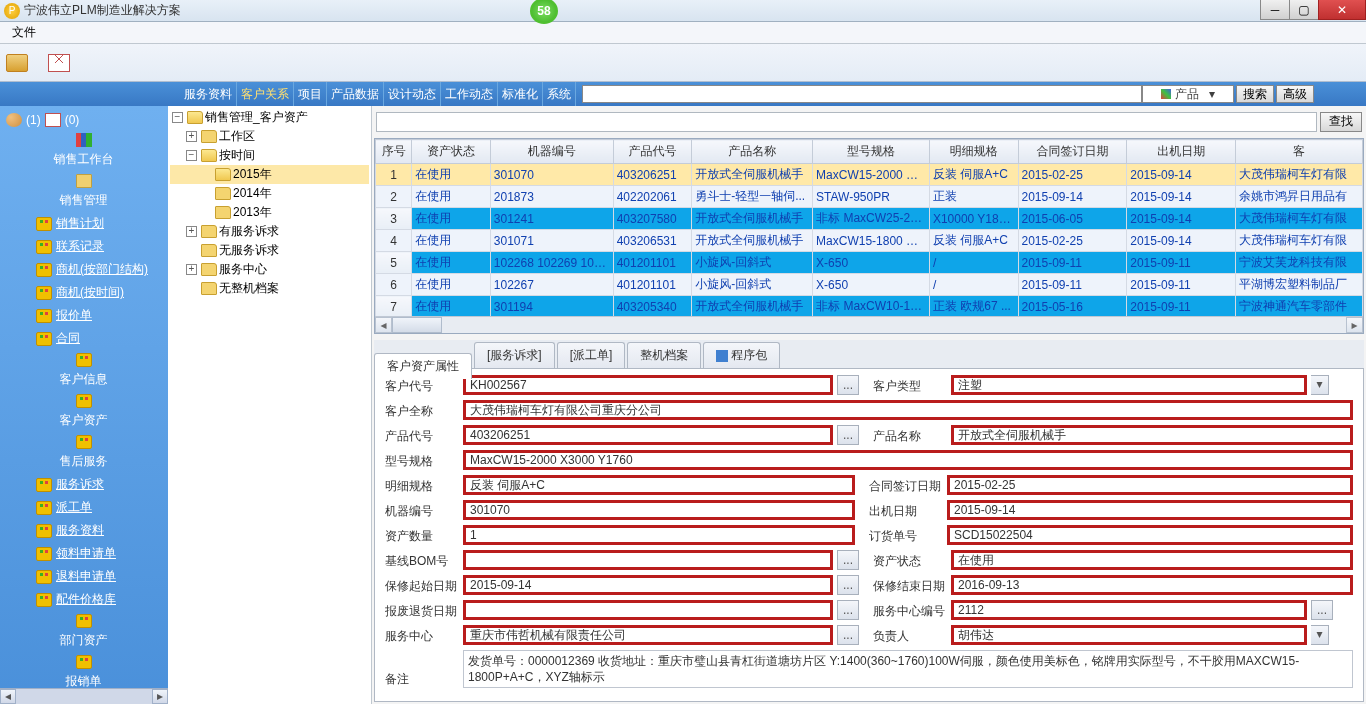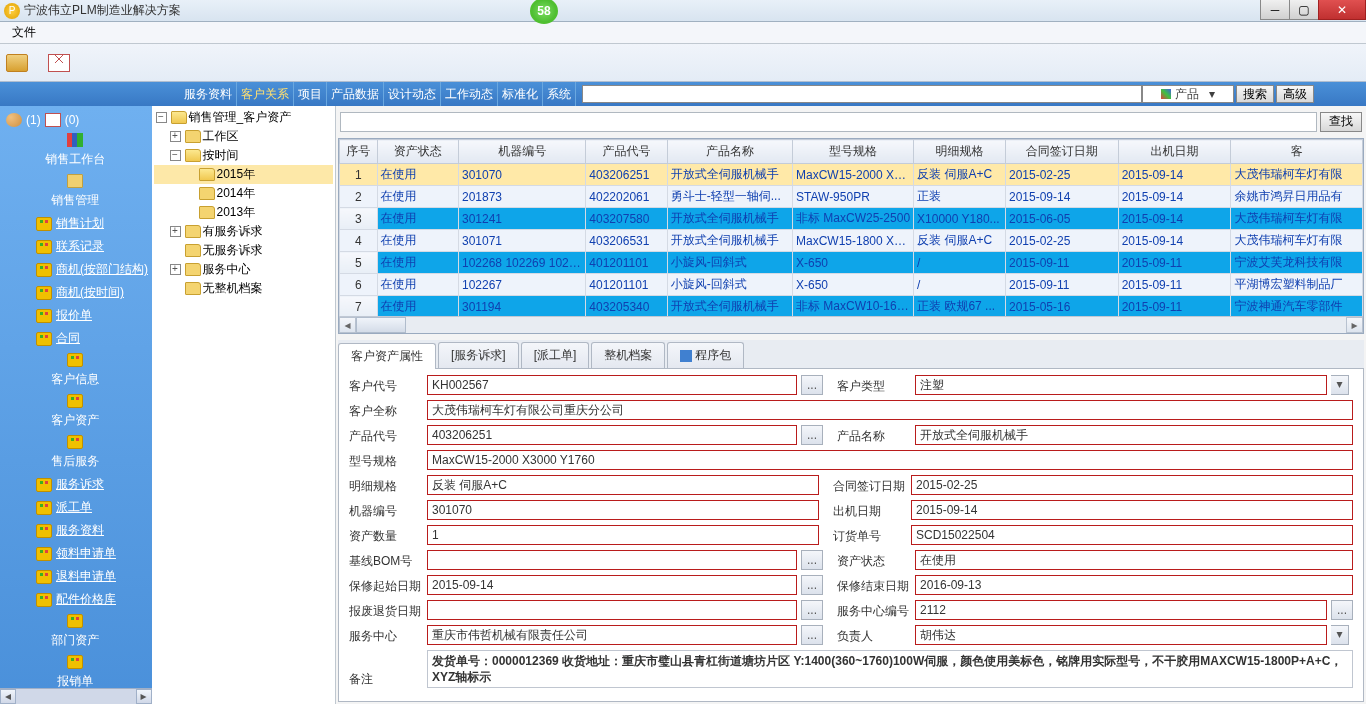--- a/index.html
+++ b/index.html
@@ -80,33 +80,33 @@
 table.g tr.sel td { background:#ffe9a8; }
 table.g tr.alt td { background:#eef3fb; }
 .gh-scroll { height:17px; background:#e8ecf2; border-top:1px solid #c0c8d4; display:flex; }
 .gh-scroll .arr { width:17px; background:linear-gradient(#f4f6fa,#dde4ee); border:1px solid #b8c2d0; text-align:center; line-height:14px; color:#666; }
 .gh-scroll .thumb { width:50px; background:linear-gradient(#f0f4fa,#d4dce8); border:1px solid #b0bccc; margin-left:0; }
 .gh-scroll .trk { flex:1; }
 
 
 .dtabs { display:flex; background:#e8ecf2; border-bottom:1px solid #b0b8c4; margin:6px 2px 0; padding-top:2px; }
 .dtab { padding:4px 12px; border:1px solid #b0b8c4; border-bottom:none; background:linear-gradient(#f4f6fa,#e4e8f0); margin-right:2px; border-radius:3px 3px 0 0; color:#333; }
-.dtab.act { background:#fff; position:relative; top:1px; }
+.dtab.act { background:#fff; position:relative; top:11px; }
 .dtab .ico { display:inline-block; width:12px; height:12px; background:#4080d0; margin-right:3px; vertical-align:middle; }
 
 
 .dform { flex:1; background:#fff; border:1px solid #b0b8c4; border-top:none; margin:0 2px 2px; padding:6px 10px; overflow:auto; }
 .frow { display:flex; align-items:flex-end; margin-bottom:5px; gap:4px; }
 .flbl { width:74px; color:#333; text-align:left; flex-shrink:0; }
-.finp { height:20px; border:1px solid #b91c1c; background:#fff; padding:0 4px; color:#333; display:flex; align-items:center; overflow:hidden; }
+.finp { height:20px; border:3px solid #b91c1c; background:#fff; padding:0 4px; color:#333; display:flex; align-items:center; overflow:hidden; }
 .fbtn2 { width:22px; height:20px; border:1px solid #a8b0bc; background:linear-gradient(#f4f6fa,#dce2ec); text-align:center; line-height:18px; color:#555; flex-shrink:0; }
 .fdrop { width:18px; height:20px; border:1px solid #a8b0bc; border-left:none; background:linear-gradient(#f4f6fa,#dce2ec); text-align:center; line-height:16px; color:#555; flex-shrink:0; }
-.fcol1 { width:370px; } .fcol2 { width:412px; }
+.fcol1 { width:370px; } .fcol2 { width:356px; }
 .flbl2 { width:74px; color:#333; flex-shrink:0; margin-left:10px; }
-.fta { height:38px; border:1px solid #c0c6d0; padding:2px 4px; color:#333; line-height:16px; flex:1;font-weight:bold; }
+.fta { height:38px; border:1px solid #c0c6d0; padding:2px 4px; color:#333; line-height:16px; flex:1; }
 </style>
 </head>
 <body>
 
 <div class="titlebar">
   <span class="icon">P</span>
   <span class="title">宁波伟立PLM制造业解决方案</span>
   <div class="badge58">58</div>
   <div class="win-btns">
     <div class="win-btn">─</div>

